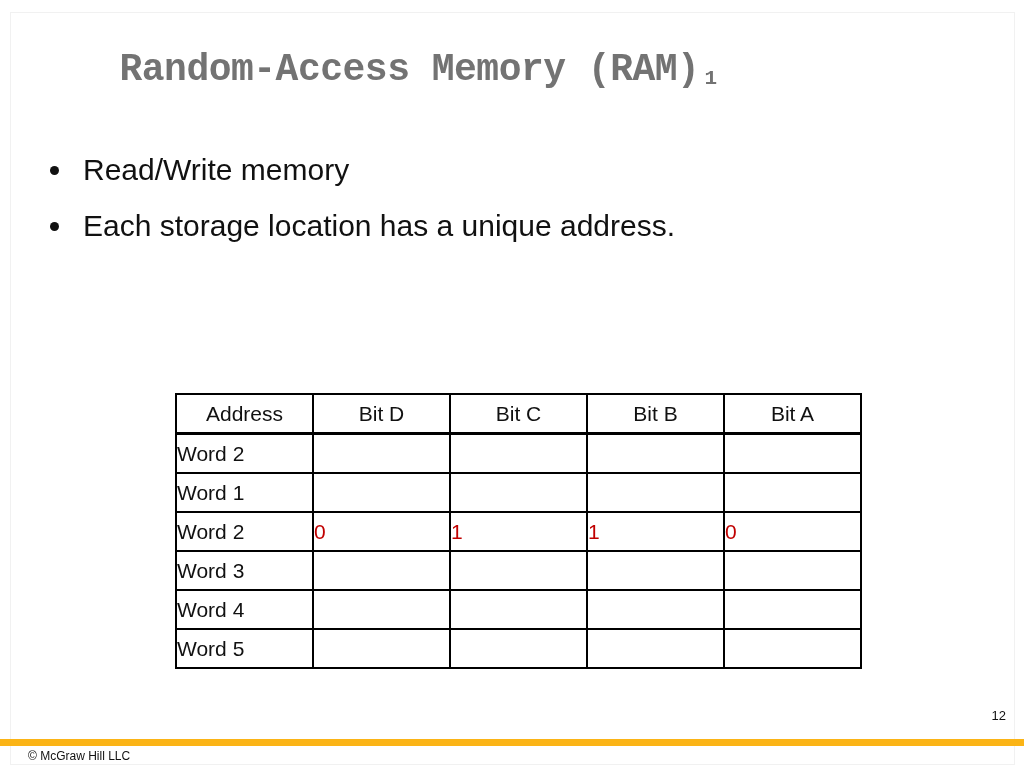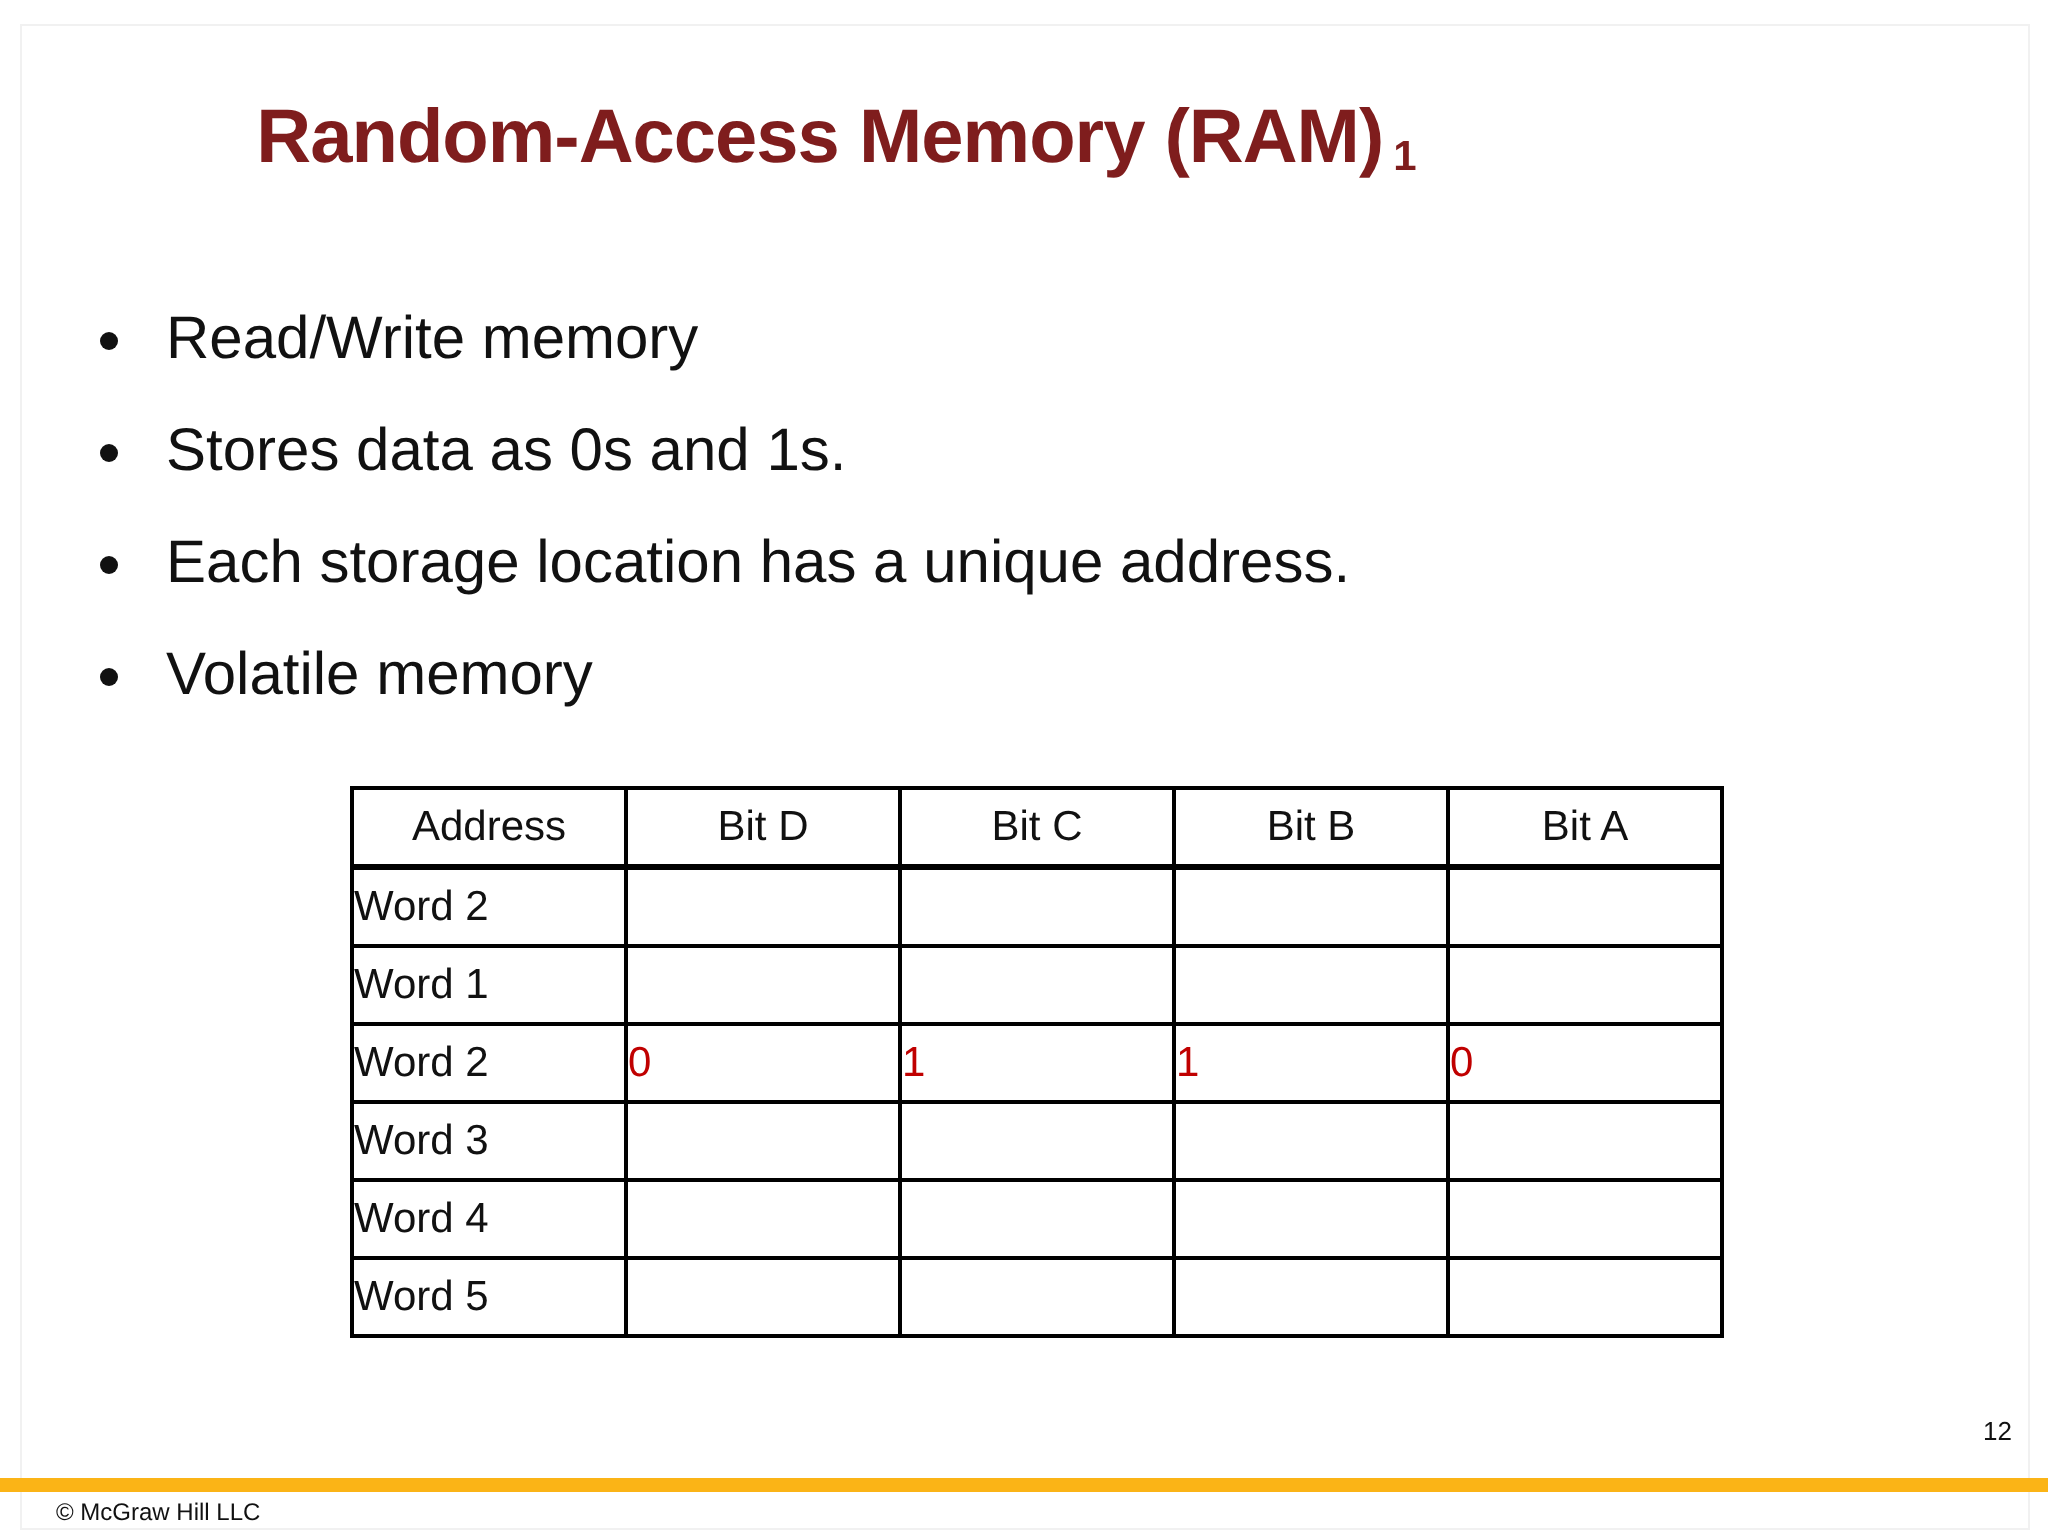--- a/index.html
+++ b/index.html
@@ -9,21 +9,21 @@
     font-family:"Liberation Sans","DejaVu Sans",sans-serif;
     color:#1a1a1a;
   }
   .frame{
     position:absolute;left:10px;top:12px;right:9px;bottom:2px;
     border:1px solid #f1f1f1;pointer-events:none;
   }
   .title{
     position:absolute;top:48px;left:0;width:836px;
     text-align:center;font-size:38px;font-weight:bold;
-    letter-spacing:-0.5px;color:#7f1d1d;
+    letter-spacing:-0.5px;color:#737373;font-family:Liberation Mono, monospace;
   }
   .title .sub{
     font-size:21px;font-weight:bold;position:relative;top:4px;margin-left:5px;
   }
   .bullets{
     position:absolute;top:142px;left:0;margin:0;padding:0;list-style:none;
   }
   .bullets li{
     position:relative;padding-left:83px;font-size:30px;line-height:56px;color:#111;
   }
@@ -56,23 +56,21 @@
 <body>
 
 <div class="frame"></div>
 
 <div class="title">
   <span>Random-Access Memory (RAM)</span><span class="sub">1</span>
 </div>
 
 <ul class="bullets">
     <li>Read/Write memory</li>
-    <li>Stores data as 0s and 1s.</li>
     <li>Each storage location has a unique address.</li>
-    <li>Volatile memory</li>
   </ul>
 
 <table class="ramtable">
   <thead>
       <tr>
         <th>Address</th>
         <th>Bit D</th>
         <th>Bit C</th>
         <th>Bit B</th>
         <th>Bit A</th>

